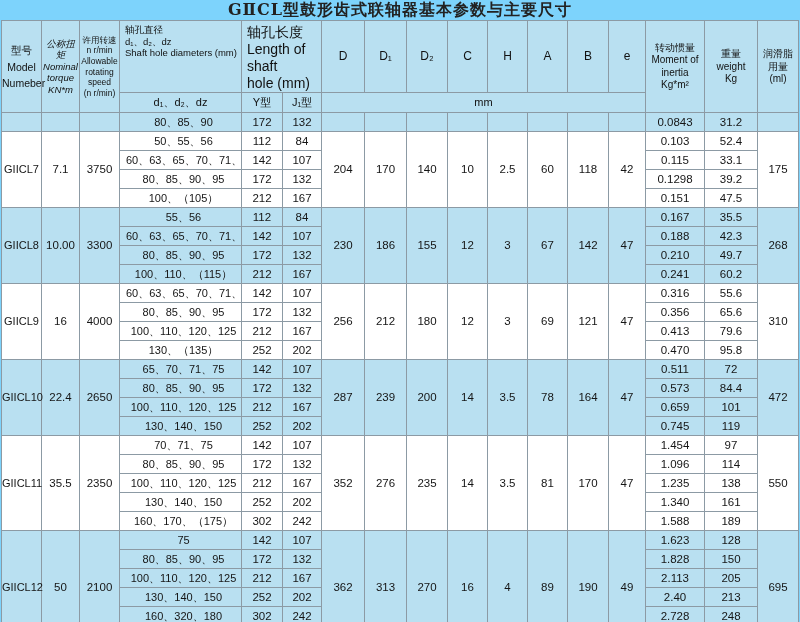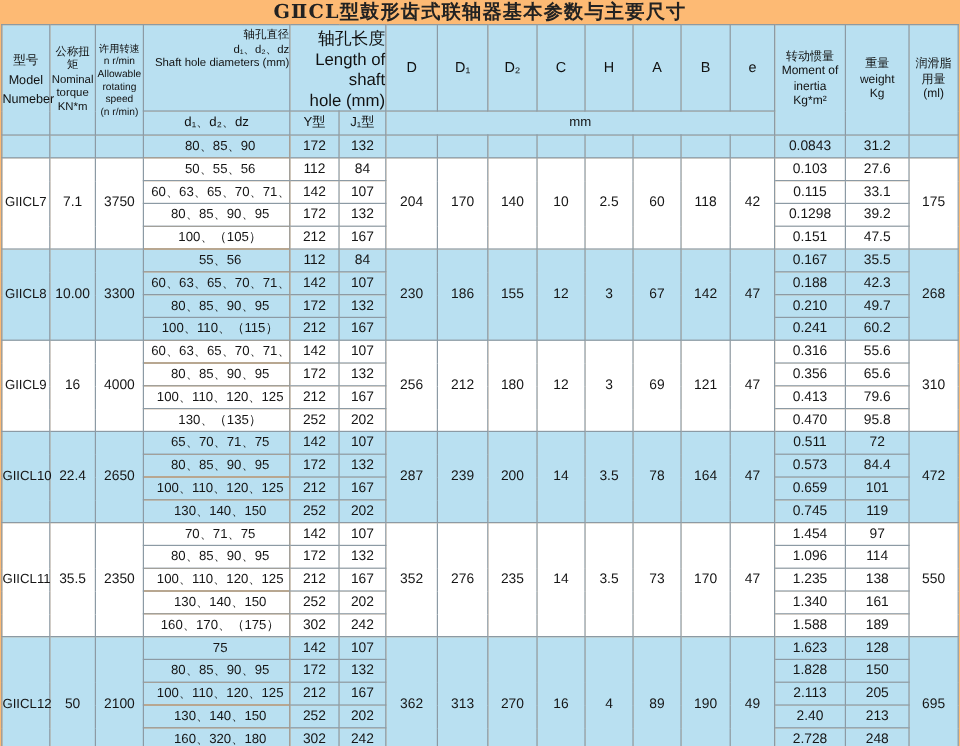--- a/index.html
+++ b/index.html
@@ -1,29 +1,29 @@
 <!DOCTYPE html>
 <html><head>
 <meta charset="utf-8">
 <style>
   html,body{margin:0;padding:0;background:#fff;}
-  .wrap{width:800px;height:622px;background:#fdba74;overflow:hidden;
+  .wrap{width:800px;height:622px;background:#7dd3fc;overflow:hidden;
         font-family:"Liberation Sans",sans-serif;}
   .title{height:20px;line-height:20px;text-align:center;
          font-family:"DejaVu Serif","Liberation Serif",serif;
          font-size:16px;font-weight:600;letter-spacing:1px;color:#222;}
   table.spec{border-collapse:collapse;table-layout:fixed;width:797px;margin:0 0 0 1px;
              border:1px solid #4e5a64;border-bottom:2px solid #23282c;}
   th,td{border:1px solid #8c9aa4;box-sizing:border-box;}
   thead th{background:#b9e0f1;font-weight:normal;color:#111;
            white-space:pre-line;line-height:1.22;font-size:10px;
            vertical-align:middle;padding:1px 0;}
-  th.hl{ text-align:right;vertical-align:top;padding:3px 0 0 5px;}
+  th.hl{ text-align:left;vertical-align:top;padding:3px 0 0 5px;}
   th.model-h{font-size:10.5px;line-height:1.55;margin-left:48px;}
-  th.torque-h{font-size:9.5px;}
+  th.torque-h{font-size:9.5px;font-style:italic;}
   th.speed-h{font-size:8.5px;line-height:1.25;}
   th.dim-h{font-size:12px;font-family:"Liberation Sans",sans-serif;}
   th.mm-h{font-size:11px;}
   th.sub-h{font-size:11px;}
   tbody td{height:19px;text-align:center;font-size:11.5px;color:#151515;
            padding:0;line-height:1;background:#ffffff;}
   tbody td.dia{text-align:center;padding-left:6px;font-size:11px;
                white-space:nowrap;overflow:hidden;}
   tr.cyan td{background:#b9e0f1;}
   td.model-c{font-size:11px;}
@@ -132,21 +132,21 @@
         <td>84</td>
         <td rowspan="4">204</td>
         <td rowspan="4">170</td>
         <td rowspan="4">140</td>
         <td rowspan="4">10</td>
         <td rowspan="4">2.5</td>
         <td rowspan="4">60</td>
         <td rowspan="4">118</td>
         <td rowspan="4">42</td>
         <td>0.103</td>
-        <td>27.6</td>
+        <td>52.4</td>
         <td rowspan="4">175</td>
       </tr>
       <tr>
         <td class="dia">60、63、65、70、71、75</td>
         <td>142</td>
         <td>107</td>
         <td>0.115</td>
         <td>33.1</td>
       </tr>
       <tr>
@@ -292,21 +292,21 @@
         <td rowspan="5">35.5</td>
         <td rowspan="5">2350</td>
         <td class="dia">70、71、75</td>
         <td>142</td>
         <td>107</td>
         <td rowspan="5">352</td>
         <td rowspan="5">276</td>
         <td rowspan="5">235</td>
         <td rowspan="5">14</td>
         <td rowspan="5">3.5</td>
-        <td rowspan="5">73</td>
+        <td rowspan="5">81</td>
         <td rowspan="5">170</td>
         <td rowspan="5">47</td>
         <td>1.454</td>
         <td>97</td>
         <td rowspan="5">550</td>
       </tr>
       <tr>
         <td class="dia">80、85、90、95</td>
         <td>172</td>
         <td>132</td>

